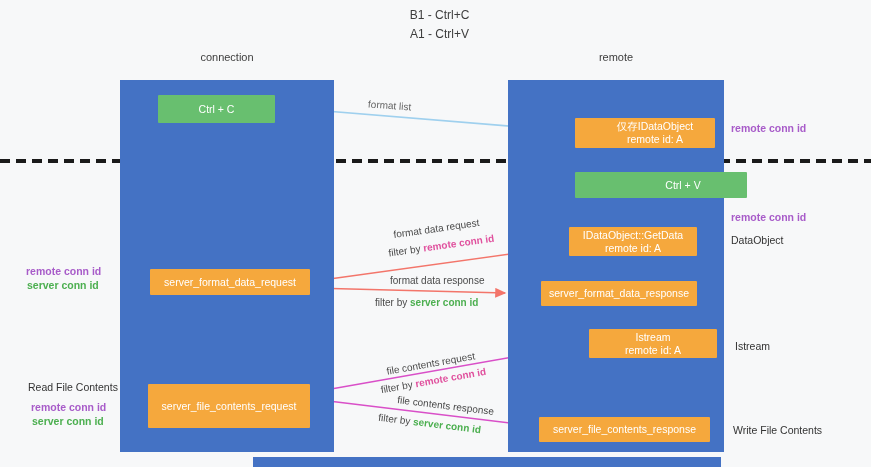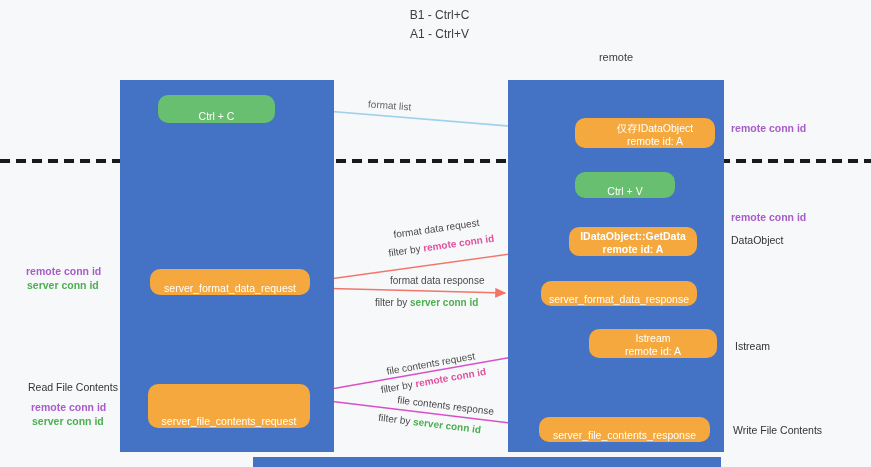--- a/index.html
+++ b/index.html
@@ -17,29 +17,29 @@
   .lane-left  { left:120px; width:214px; }
   .lane-right { left:508px; width:216px; }
   .bottom-strip { position:absolute; left:253px; top:457px; width:468px; height:10px; background:#4472c4; }
 
   .lane-header { position:absolute; top:50px; text-align:center; font-size:11px;
                  color:#3d3d3d; line-height:14px; }
   .lh-left  { left:120px; width:214px; }
   .lh-right { left:508px; width:216px; }
 
   .node { position:absolute; display:flex; flex-direction:column; align-items:center;
-          justify-content:flex-end; color:#ffffff; font-size:10.5px; text-align:center;
-          line-height:13px; border-radius:10px; }
+          justify-content:center; color:#ffffff; font-size:10.5px; text-align:center;
+          line-height:13px; border-radius:1px; }
   .green  { background:#68bf6f; }
   .orange { background:#f5a83d; }
 
   #ctrl-c      { left:158px; top:95px;  width:117px; height:28px; }
   #idataobject { left:575px; top:118px; width:120px; height:30px;padding-left:20px; }
-  #ctrl-v      { left:575px; top:172px; width:100px; height:26px; }
-  #getdata     { left:569px; top:227px; width:128px; height:29px;font-weight:bold; }
+  #ctrl-v      { left:575px; top:172px; width:128px; height:26px;padding-left:44px; }
+  #getdata     { left:569px; top:227px; width:128px; height:29px; }
   #format-req  { left:150px; top:269px; width:160px; height:26px; }
   #format-res  { left:509px; top:281px; width:156px; height:25px;margin-left:32px; }
   #istream-box { left:589px; top:329px; width:128px; height:29px; }
   #file-req    { left:148px; top:384px; width:162px; height:44px; }
   #file-res    { left:539px; top:417px; width:171px; height:25px; }
 
   .side { position:absolute; font-size:10.5px; white-space:nowrap; }
   .purple    { color:#a85cc9; font-weight:bold; }
   .greentext { color:#4caf50; font-weight:bold; }
   .blacktext { color:#333333; }
@@ -98,20 +98,21 @@
     <line x1="587" y1="344" x2="314" y2="392" stroke="#d94fc8" stroke-width="1.4" marker-end="url(#m-pink)"></line>
     <line x1="312" y1="399" x2="535" y2="426" stroke="#d94fc8" stroke-width="1.4" marker-end="url(#m-pink)"></line>
   </svg>
 
   <div class="title">
     <div>B1 - Ctrl+C</div>
     <div>A1 - Ctrl+V</div>
   </div>
 
   <div class="lane-header lh-left">
+    <div>connection</div>
   </div>
   <div class="lane-header lh-right">
     <div>remote</div>
   </div>
 
   <div class="lane-col lane-left"></div>
   <div class="lane-col lane-right"></div>
   <div class="bottom-strip"></div>
 
   <div class="node green" id="ctrl-c">

